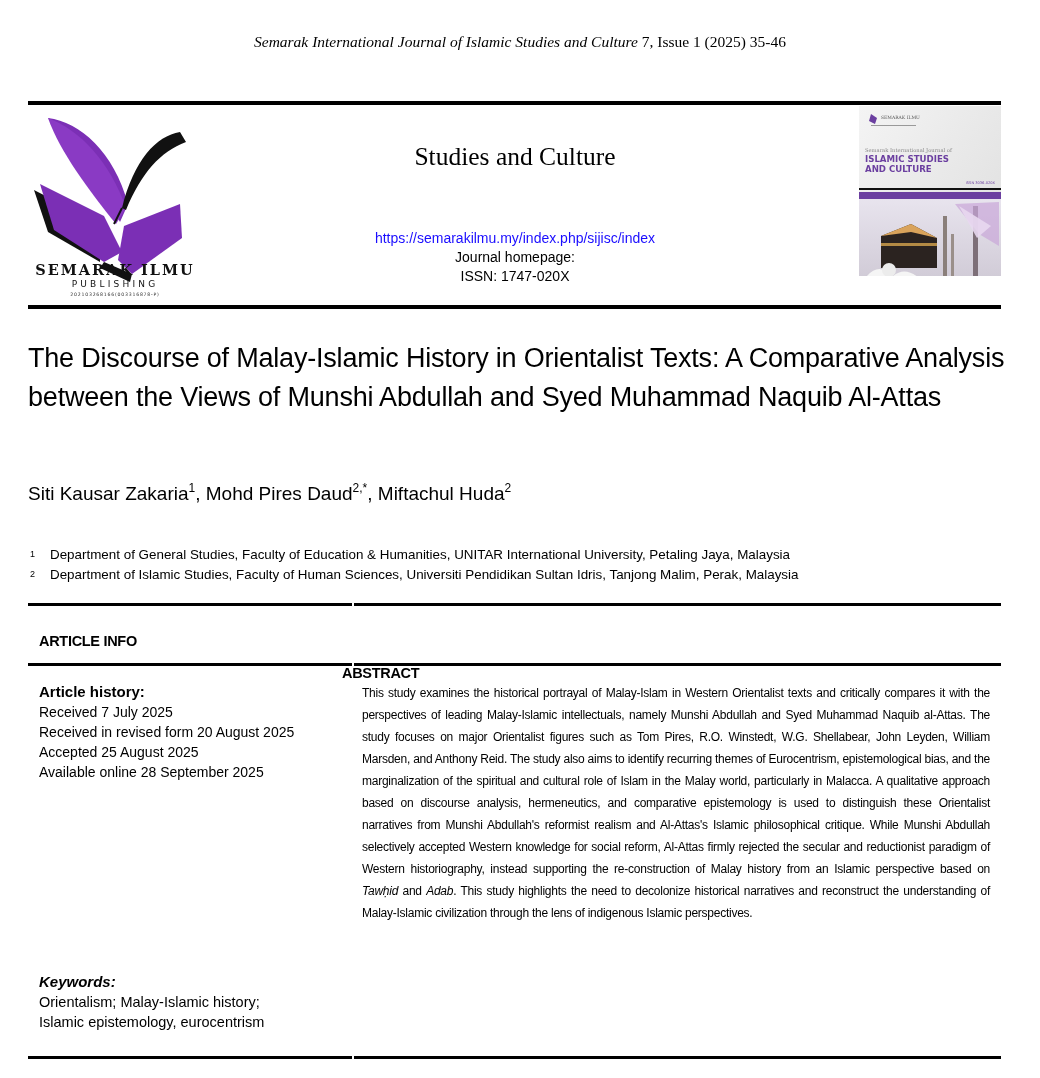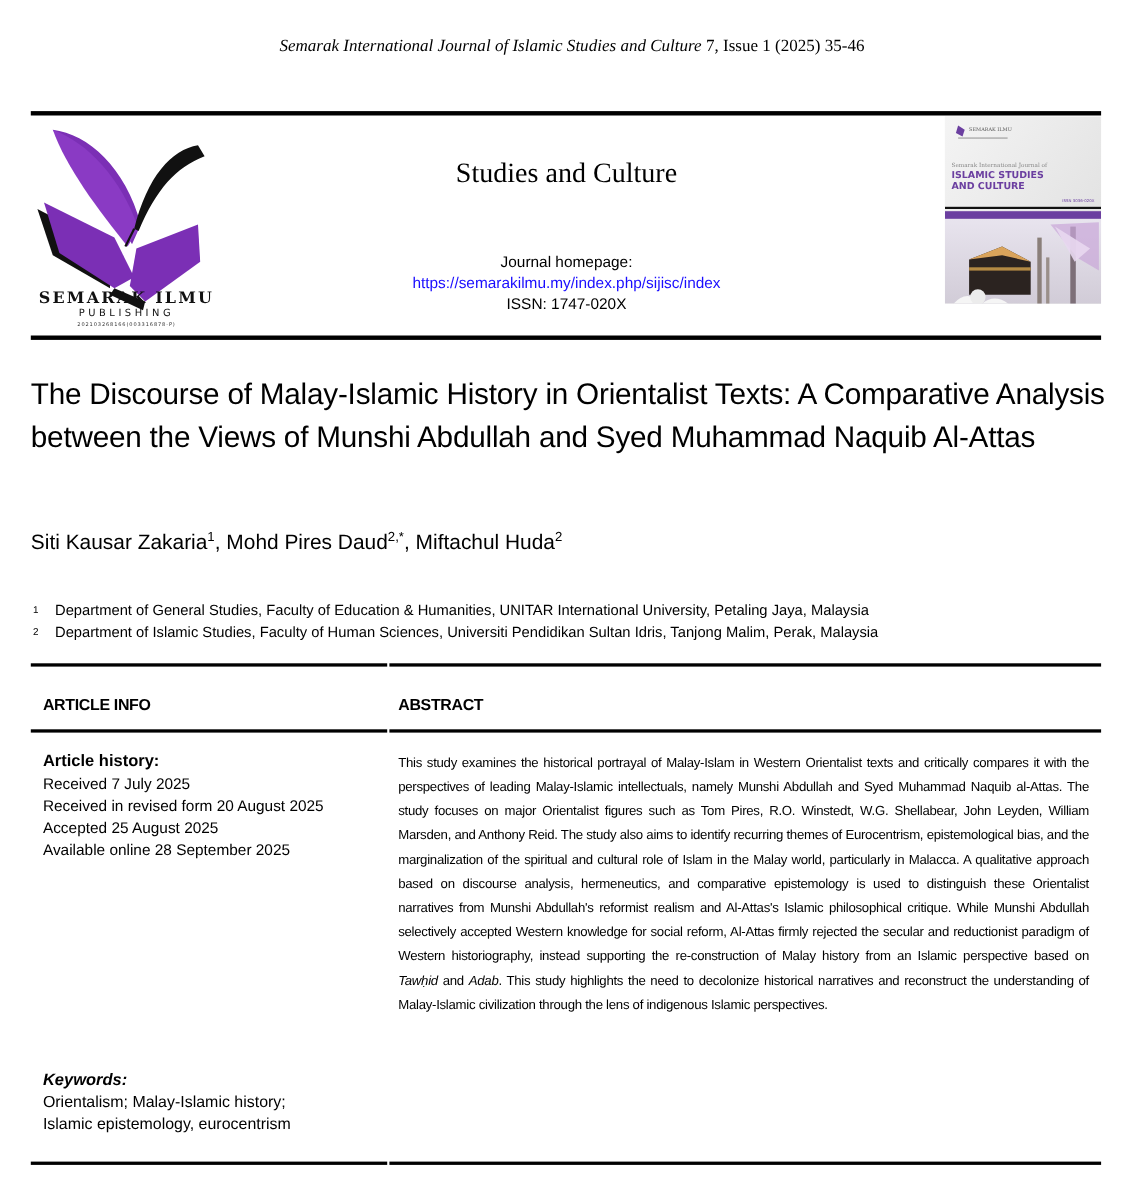--- a/index.html
+++ b/index.html
@@ -63,22 +63,22 @@
     <text x="85" y="163" text-anchor="middle" font-family="DejaVu Serif, serif" font-weight="bold" font-size="14.5" letter-spacing="2" fill="#111">SEMARAK ILMU</text>
     <text x="85" y="175" text-anchor="middle" font-family="DejaVu Sans, sans-serif" font-size="9" letter-spacing="3.2" fill="#111">PUBLISHING</text>
     <text x="85" y="184" text-anchor="middle" font-family="DejaVu Sans, sans-serif" font-size="4.6" letter-spacing="0.8" fill="#333">202103268166(003316878-P)</text>
   </svg>
 </div>
 
 <div id="journal-title" class="abs serif">
   <div>Studies and Culture</div>
 </div>
 <div id="homepage-block" class="abs sans">
+  <div><a id="homepage-link" href="#">https://semarakilmu.my/index.php/sijisc/index</a></div>
   <div>Journal homepage:</div>
-  <div><a id="homepage-link" href="#">https://semarakilmu.my/index.php/sijisc/index</a></div>
   <div>ISSN: 1747-020X</div>
 </div>
 
 <div id="cover" class="abs">
   <svg width="142" height="198" viewBox="0 0 142 198">
     <defs>
       <linearGradient id="cg" x1="0" y1="0" x2="1" y2="1">
         <stop offset="0" stop-color="#f4f4f4"></stop>
           <stop offset="1" stop-color="#dcdcdc"></stop>
       </linearGradient>
@@ -127,21 +127,21 @@
 </div>
 
 <div class="rule-med" style="left:28px; top:603px; width:324px;"></div>
 <div class="rule-med" style="left:354px; top:603px; width:647px;"></div>
 <div class="rule-med" style="left:28px; top:663px; width:324px;"></div>
 <div class="rule-med" style="left:354px; top:663px; width:647px;"></div>
 <div class="rule-med" style="left:28px; top:1056px; width:324px;"></div>
 <div class="rule-med" style="left:354px; top:1056px; width:647px;"></div>
 
 <div class="abs sans col-head" style="left:39px;">ARTICLE INFO</div>
-<div class="abs sans col-head" style="left:362px;">ABSTRACT</div>
+<div class="abs sans col-head" style="left:342px;margin-top:32px;">ABSTRACT</div>
 
 <div id="article-info" class="abs sans">
   <div class="lbl">Article history:</div>
   <div>Received 7 July 2025</div>
   <div>Received in revised form 20 August 2025</div>
   <div>Accepted 25 August 2025</div>
   <div>Available online 28 September 2025</div>
 </div>
 
 <div id="keywords" class="abs sans">

